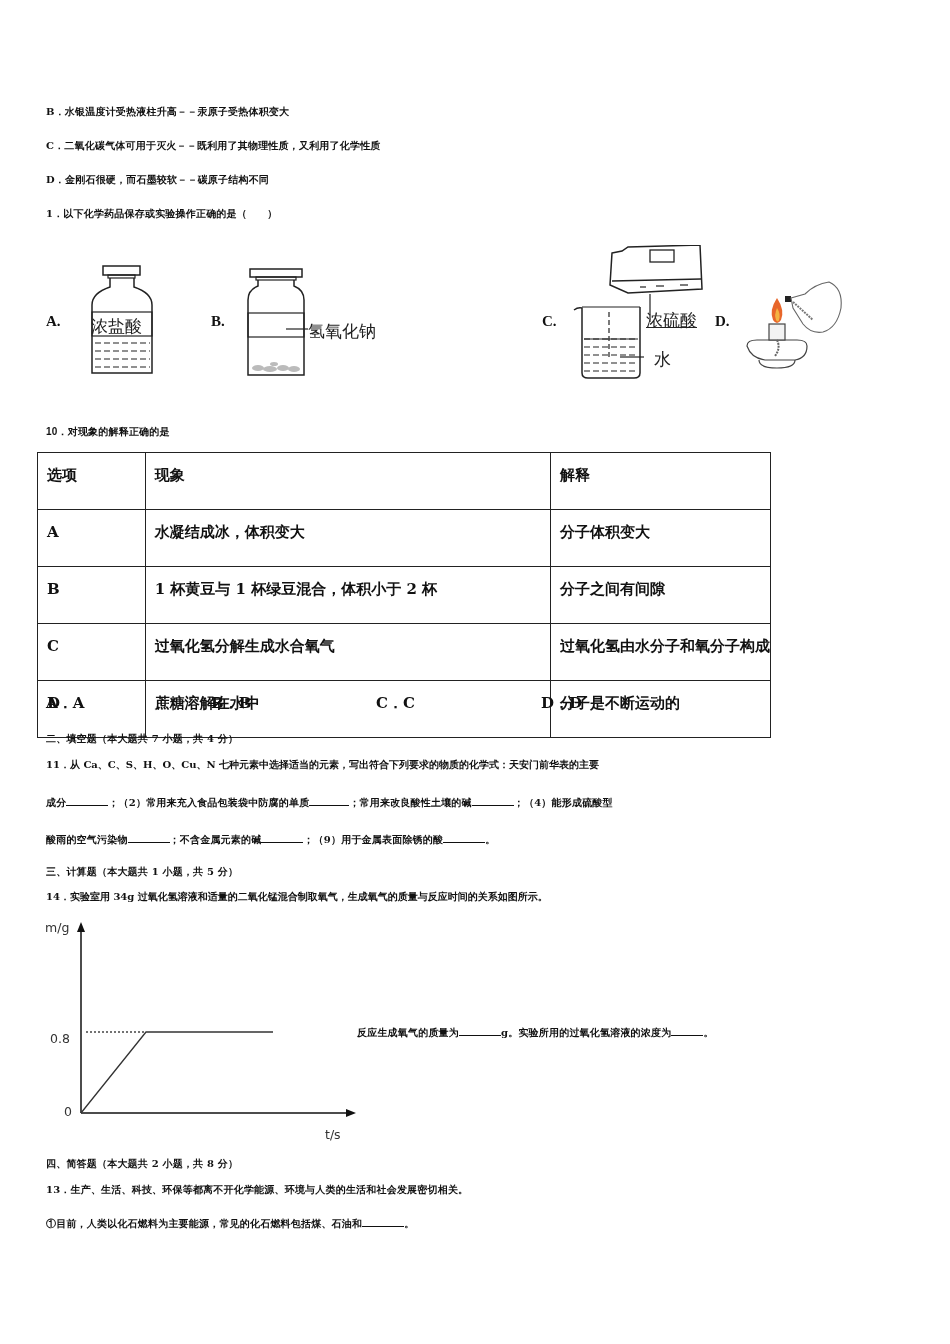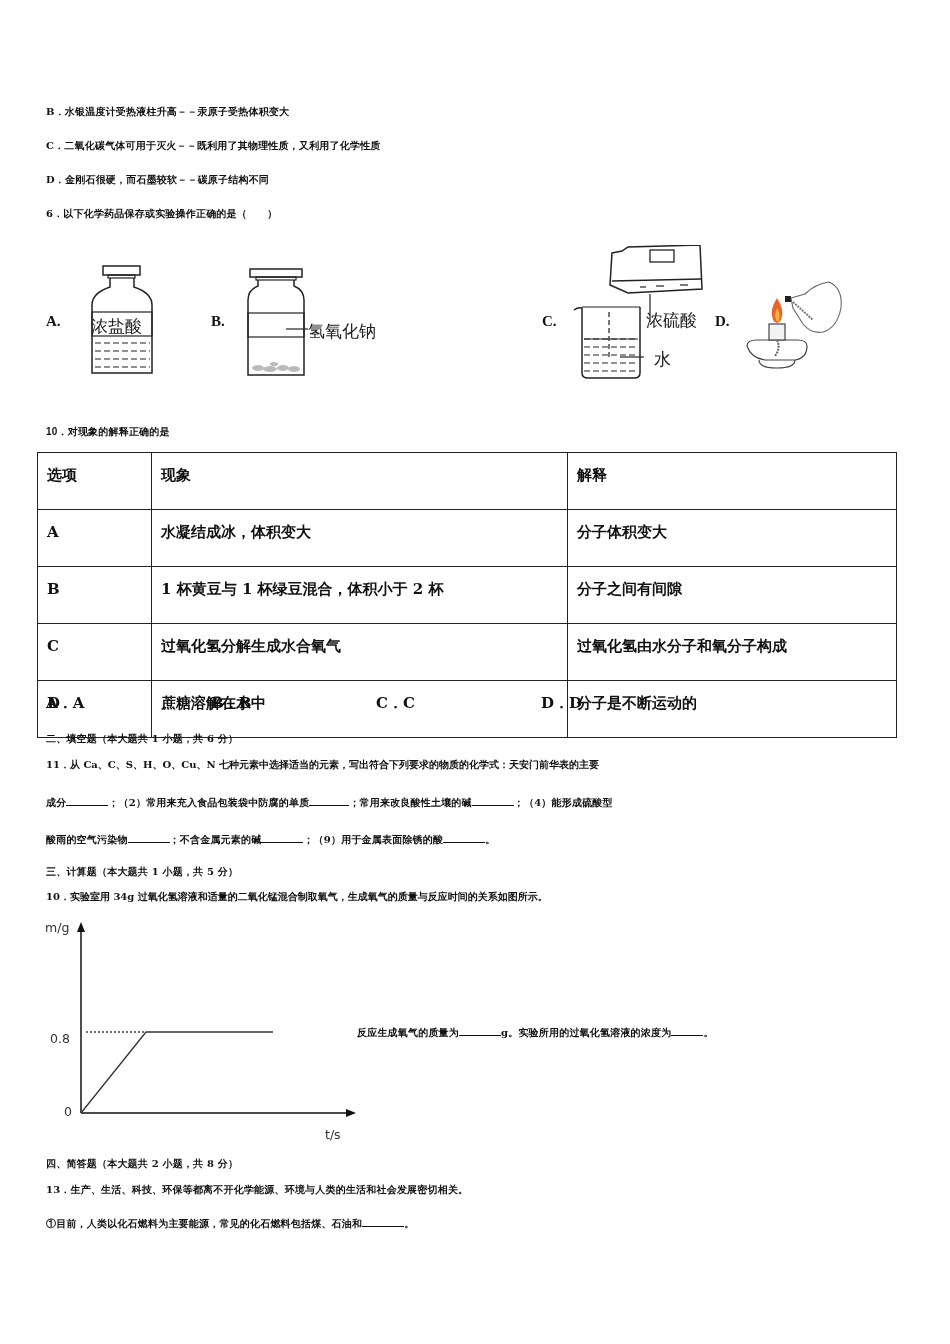--- a/index.html
+++ b/index.html
@@ -15,21 +15,21 @@
   .blank { display: inline-block; border-bottom: 1px solid #111; height: 14px; vertical-align: baseline; }
   .opt-label { position: absolute; font-size: 15px; font-weight: bold; font-family: "Liberation Serif", serif; }
 
   
   .fig { position: absolute; }
   .fig svg { display: block; }
   .fig-label { position: absolute; font-size: 17px; font-family: "DejaVu Sans", sans-serif; font-weight: normal; color: #222; white-space: nowrap; }
 
   
   .q10-table {
-    position: absolute; left: 37px; top: 452px; width: 860px;
+    position: absolute; left: 37px; top: 452px; width: 734px;
     border-collapse: collapse; font-size: 15px; font-weight: bold;
   }
   .q10-table td {
     border: 1.5px solid #222; height: 44px; padding: 0 0 12px 9px;
     vertical-align: middle; white-space: nowrap;
   }
   .q10-table td.c1 { width: 104px; }
   .q10-table td.c2 { width: 406px; }
 
   .answers { position: absolute; top: 694px; left: 46px; font-size: 15px; font-weight: bold; width: 700px; height: 20px; }
@@ -39,21 +39,21 @@
   .chart { position: absolute; left: 40px; top: 918px; width: 330px; height: 225px; }
   .chart-text { font-family: "DejaVu Sans", sans-serif; font-size: 12.5px; fill: #333; }
 </style>
 </head>
 <body>
 
 <div class="line" style="top:102px;">B．水银温度计受热液柱升高－－汞原子受热体积变大</div>
 <div class="line" style="top:136px;">C．二氧化碳气体可用于灭火－－既利用了其物理性质，又利用了化学性质</div>
 <div class="line" style="top:170px;">D．金刚石很硬，而石墨较软－－碳原子结构不同</div>
 
-<div class="line" style="top:204px;">6．以下化学药品保存或实验操作正确的是（　　）</div>
+<div class="line" style="top:204px;">1．以下化学药品保存或实验操作正确的是（　　）</div>
 
 <span class="opt-label" style="left:46px; top:313px;">A.</span>
 <div class="fig" style="left:88px; top:265px;">
   <svg width="70" height="110" viewBox="0 0 70 110">
     <rect x="15" y="1" width="37" height="9" fill="none" stroke="#222" stroke-width="1.5"></rect>
     <rect x="20" y="10" width="27" height="3" fill="none" stroke="#222" stroke-width="1.2"></rect>
     <path d="M22 13 V22 Q4 28 4 40 V108 H64 V40 Q64 28 46 22 V13" fill="none" stroke="#222" stroke-width="1.5"></path>
     <rect x="4" y="47" width="60" height="24" fill="none" stroke="#222" stroke-width="1.2"></rect>
     <g stroke="#222" stroke-width="1.2" stroke-dasharray="6,3">
       <line x1="7" y1="78" x2="62" y2="78"></line>
@@ -104,21 +104,21 @@
     <g stroke="#222" stroke-width="1.2" stroke-dasharray="6,3">
       <line x1="14" y1="94" x2="68" y2="94"></line>
         <line x1="14" y1="102" x2="68" y2="102"></line>
       <line x1="14" y1="110" x2="68" y2="110"></line>
         <line x1="14" y1="118" x2="68" y2="118"></line>
       <line x1="14" y1="126" x2="68" y2="126"></line>
     </g>
     <line x1="14" y1="94" x2="68" y2="94" stroke="#222" stroke-width="1"></line>
     <line x1="50" y1="112" x2="74" y2="112" stroke="#222" stroke-width="1.2"></line>
   </svg>
-  <span class="fig-label" style="left:76px; top:64px;">浓硫酸</span>
+  <span class="fig-label" style="left:76px; top:64px;text-decoration:underline;">浓硫酸</span>
   <span class="fig-label" style="left:84px; top:103px;">水</span>
 </div>
 
 <span class="opt-label" style="left:715px; top:313px;">D.</span>
 <div class="fig" style="left:745px; top:278px;">
   <svg width="100" height="92" viewBox="0 0 100 92">
     <path d="M12 62 Q2 62 2 68 Q6 80 20 82 H50 Q62 80 62 68 Q62 62 52 62 Z" fill="none" stroke="#444" stroke-width="1.2"></path>
     <path d="M14 82 Q14 90 32 90 Q50 90 50 82" fill="none" stroke="#444" stroke-width="1.2"></path>
     <rect x="24" y="46" width="16" height="16" fill="#f3f3f3" stroke="#444" stroke-width="1.2"></rect>
     <path d="M32 20 Q24 32 28 42 Q32 48 36 42 Q40 32 32 20 Z" fill="#e8662a"></path>
@@ -162,31 +162,31 @@
 </tbody>
   </table>
 
 <div class="answers">
   <span style="left:0;">A．A</span>
   <span style="left:165px;">B．B</span>
   <span style="left:330px;">C．C</span>
   <span style="left:495px;">D．D</span>
 </div>
 
-<div class="line" style="top:729px;">二、填空题（本大题共 1 小题，共 6 分）</div>
+<div class="line" style="top:729px;">二、填空题（本大题共 7 小题，共 4 分）</div>
 <div class="line" style="top:755px; letter-spacing:0;">11．从 Ca、C、S、H、O、Cu、N 七种元素中选择适当的元素，写出符合下列要求的物质的化学式：天安门前华表的主要</div>
 <div class="line" style="top:791px;">
   <span>成分</span><span class="blank" style="width:42px;"></span><span>；（2）常用来充入食品包装袋中防腐的单质</span><span class="blank" style="width:40px;"></span><span>；常用来改良酸性土壤的碱</span><span class="blank" style="width:42px;"></span><span>；（4）能形成硫酸型</span>
 </div>
 <div class="line" style="top:828px;">
   <span>酸雨的空气污染物</span><span class="blank" style="width:42px;"></span><span>；不含金属元素的碱</span><span class="blank" style="width:42px;"></span><span>；（9）用于金属表面除锈的酸</span><span class="blank" style="width:42px;"></span><span>。</span>
 </div>
 
 <div class="line" style="top:862px;">三、计算题（本大题共 1 小题，共 5 分）</div>
-<div class="line" style="top:887px; letter-spacing:0;">10．实验室用 34g 过氧化氢溶液和适量的二氧化锰混合制取氧气，生成氧气的质量与反应时间的关系如图所示。</div>
+<div class="line" style="top:887px; letter-spacing:0;">14．实验室用 34g 过氧化氢溶液和适量的二氧化锰混合制取氧气，生成氧气的质量与反应时间的关系如图所示。</div>
 
 <div class="chart">
   <svg width="330" height="225" viewBox="0 0 330 225">
 
     <line x1="41" y1="195" x2="41" y2="10" stroke="#111" stroke-width="1.5"></line>
     <polygon points="41,4 37,14 45,14" fill="#111"></polygon>
 
     <line x1="41" y1="195" x2="308" y2="195" stroke="#111" stroke-width="1.5"></line>
     <polygon points="316,195 306,191 306,199" fill="#111"></polygon>
 

